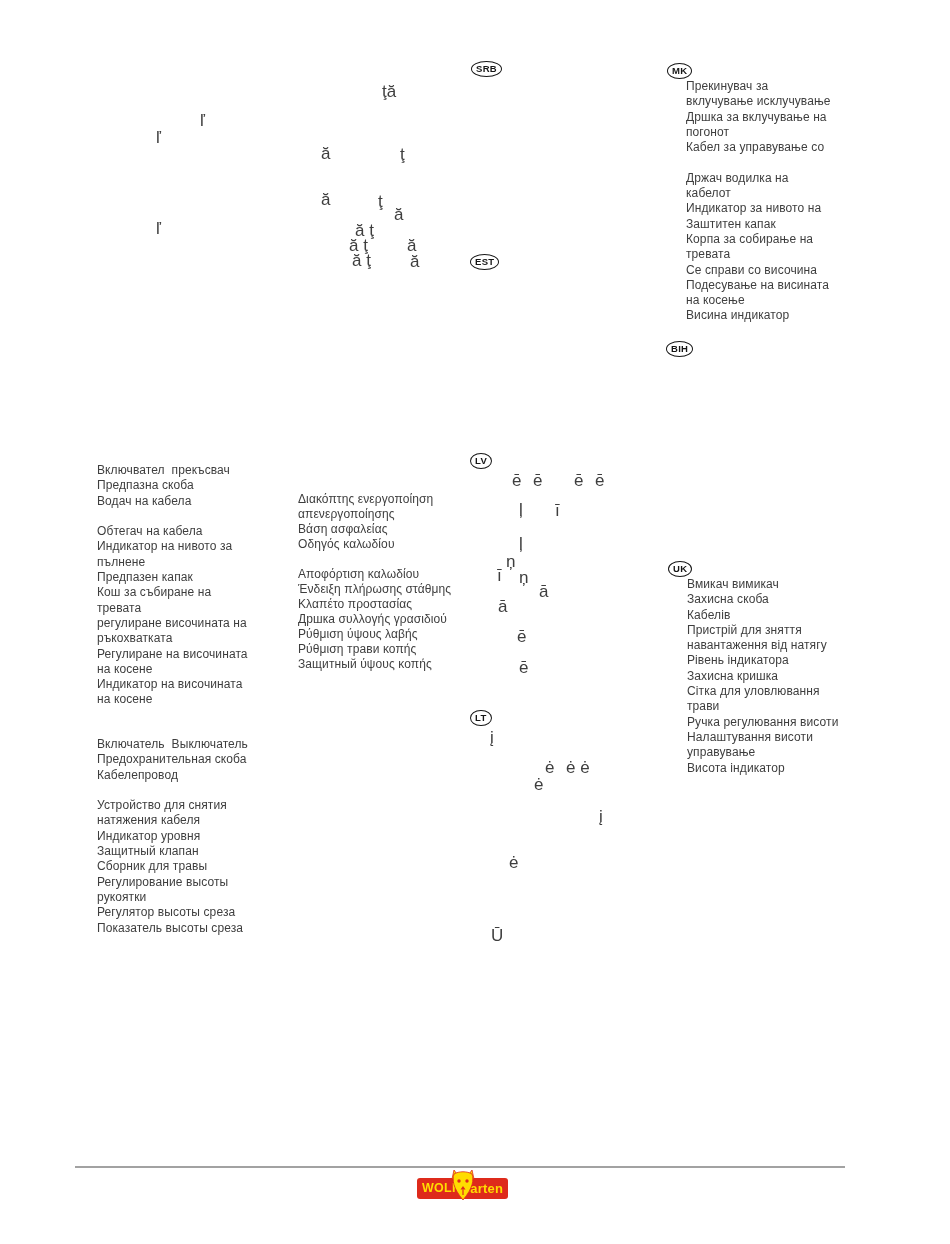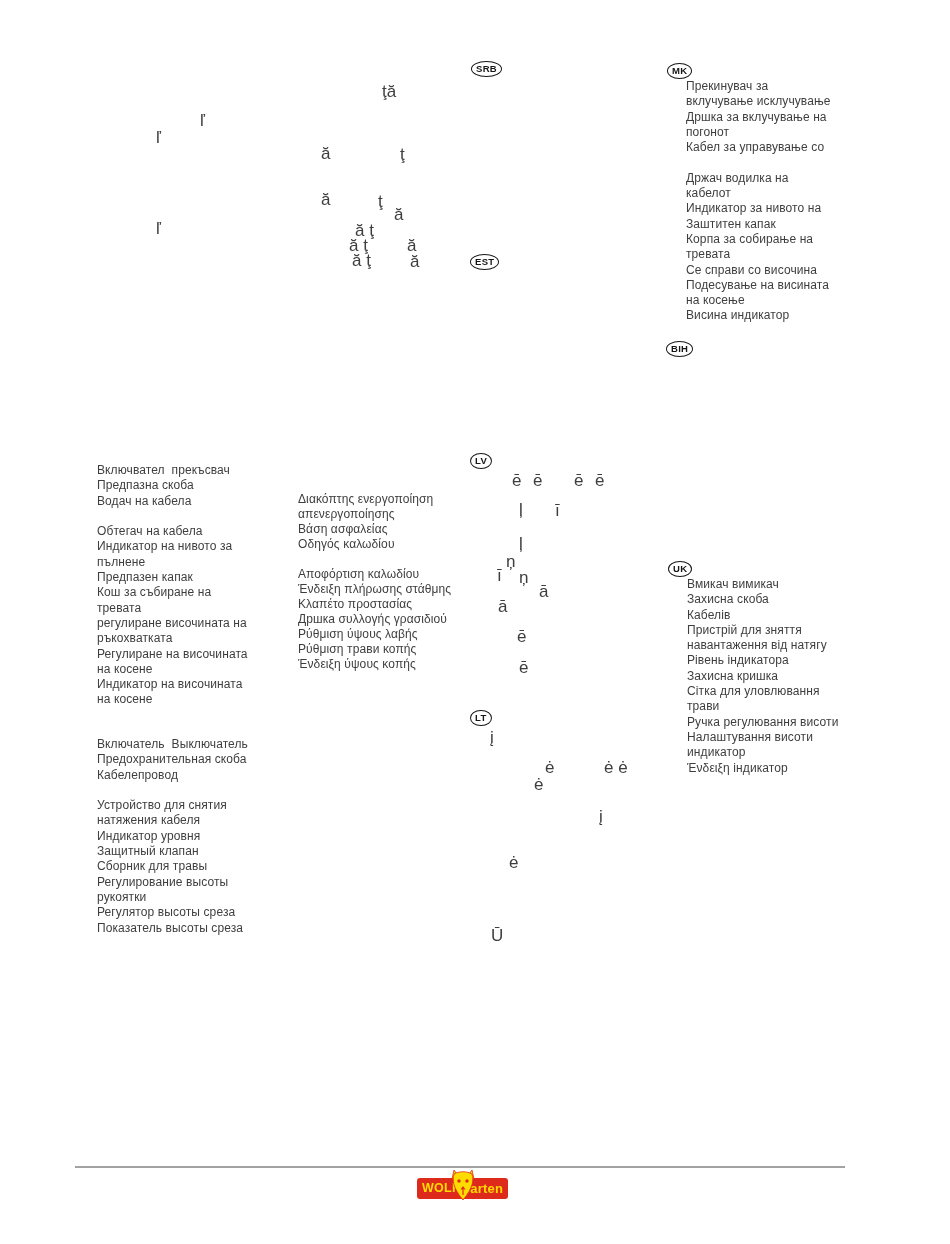--- a/index.html
+++ b/index.html
@@ -87,36 +87,36 @@
       <div class="line">απενεργοποίησης</div>
       <div class="line">Βάση ασφαλείας</div>
       <div class="line">Οδηγός καλωδίου</div>
       <div class="line"></div>
       <div class="line">Αποφόρτιση καλωδίου</div>
       <div class="line">Ένδειξη πλήρωσης στάθμης</div>
       <div class="line">Κλαπέτο προστασίας</div>
       <div class="line">Дршка συλλογής γρασιδιού</div>
       <div class="line">Ρύθμιση ύψους λαβής</div>
       <div class="line">Ρύθμιση трави κοπής</div>
-      <div class="line">Ένδειξη ύψους κοπής</div>
+      <div class="line">Защитный ύψους κοπής</div>
     </div>
   <div class="tblock" style="left:687px;top:577px">
       <div class="line">Вмикач вимикач</div>
       <div class="line">Захисна скоба</div>
       <div class="line">Кабелів</div>
       <div class="line">Пристрій для зняття</div>
       <div class="line">навантаження від натягу</div>
       <div class="line">Рівень індикатора</div>
       <div class="line">Захисна кришка</div>
       <div class="line">Сітка для уловлювання</div>
       <div class="line">трави</div>
       <div class="line">Ручка регулювання висоти</div>
       <div class="line">Налаштування висоти</div>
-      <div class="line">индикатор</div>
-      <div class="line">Ένδειξη індикатор</div>
+      <div class="line">управување</div>
+      <div class="line">Висота індикатор</div>
     </div>
   <div class="tblock" style="left:97px;top:737px">
       <div class="line">Включатель  Выключатель</div>
       <div class="line">Предохранительная скоба</div>
       <div class="line">Кабелепровод</div>
       <div class="line"></div>
       <div class="line">Устройство для снятия</div>
       <div class="line">натяжения кабеля</div>
       <div class="line">Индикатор уровня</div>
       <div class="line">Защитный клапан</div>
@@ -155,21 +155,21 @@
       <span class="glyph" style="left: 497px; top: 569px;">ī</span>
       <span class="glyph" style="left: 519px; top: 571px;">ņ</span>
       <span class="glyph" style="left: 539px; top: 585px;">ā</span>
       <span class="glyph" style="left: 498px; top: 600px;">ā</span>
       <span class="glyph" style="left: 517px; top: 630px;">ē</span>
       <span class="glyph" style="left: 519px; top: 661px;">ē</span>
     </div>
   <div class="glayer">
       <span class="glyph" style="left: 490px; top: 731px;">į</span>
       <span class="glyph" style="left: 545px; top: 761px;">ė</span>
-      <span class="glyph" style="left: 604px; top: 761px;">ė ė</span>
+      <span class="glyph" style="left: 566px; top: 761px;">ė ė</span>
       <span class="glyph" style="left: 534px; top: 778px;">ė</span>
       <span class="glyph" style="left: 599px; top: 810px;">į</span>
       <span class="glyph" style="left: 509px; top: 856px;">ė</span>
       <span class="glyph" style="left: 491px; top: 929px;">Ū</span>
     </div>
 
   <div class="divider" style="background: rgb(162, 162, 162);"></div>
   <div class="logo" style="background: rgb(222, 42, 27);">
     <span class="logo-wolf" style="color: rgb(255, 220, 0);">WOLF</span>
     <svg class="fox" width="24" height="32" viewBox="0 0 24 32">

